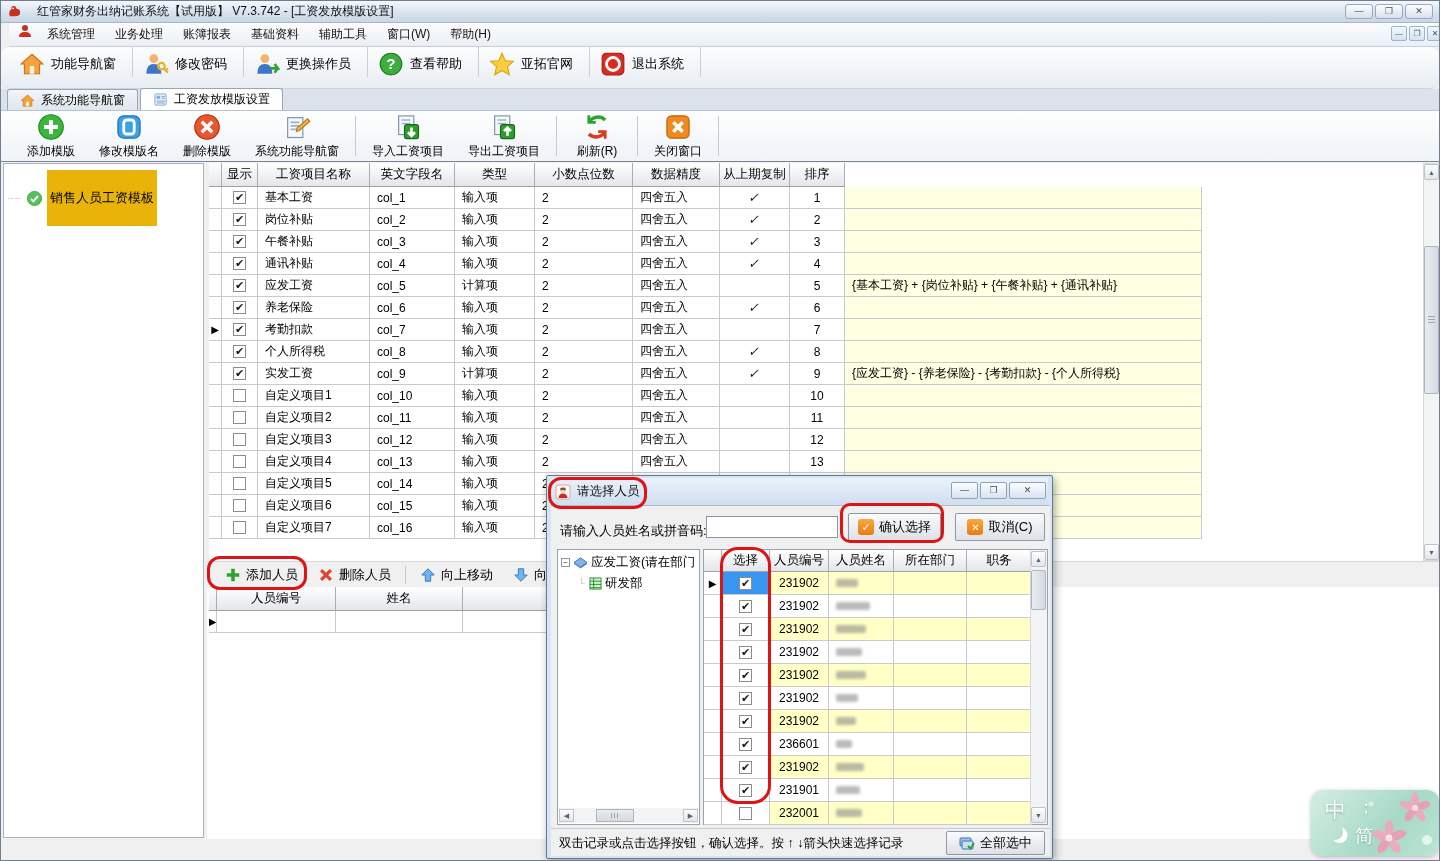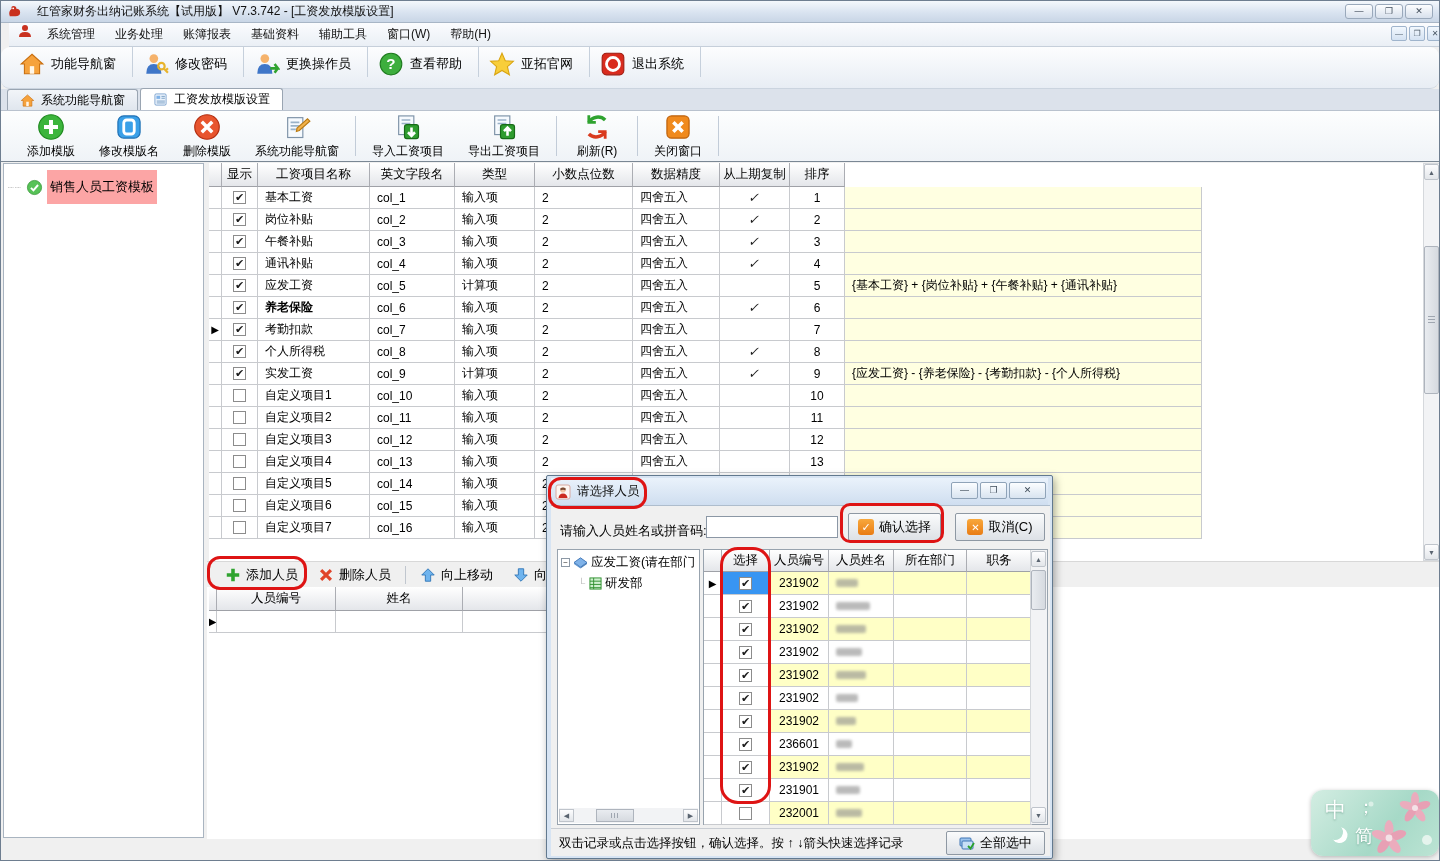--- a/index.html
+++ b/index.html
@@ -48,21 +48,21 @@
   .tb2-btn { display:flex; flex-direction:column; align-items:center; justify-content:center;
     gap:2px; padding:2px 12px; min-width:72px; }
   .tb2-label { font-size:12px; }
   .tb2-sep { width:1px; height:40px; background:#C2CCD8; margin:0 4px; }
 
   
   .left-panel { position:absolute; left:2px; top:162px; width:201px; height:675px;
     background:#FFFFFF; border:1px solid #A9B4C0; }
   .tree-row { display:flex; align-items:center; gap:4px; padding:6px 4px 2px 4px; }
   .tree-branch { color:#B9B9B9; font-size:10px; letter-spacing:1px; }
-  .tree-label-sel { background:#fca5a5; padding:8px 3px; font-size:13px;font-family:Liberation Mono, monospace; }
+  .tree-label-sel { background:#eab308; padding:19px 3px; font-size:13px;font-family:Liberation Mono, monospace; }
 
   
   .cell { border-right:1px solid #C8CACE; border-bottom:1px solid #C8CACE;
     display:flex; align-items:center; overflow:hidden; white-space:nowrap; background:#fff; }
   .hcell { background:linear-gradient(#FFFFFF,#E4E6EA); border-right:1px solid #ABADB3;
     border-bottom:1px solid #9FA1A7; justify-content:center; font-size:12.5px; }
   .grow { display:flex; }
   .pad { padding-left:7px; }
   .ctr { justify-content:center; }
   .yellow { background:#FFFFE1; }
@@ -472,21 +472,21 @@
         <div class="cell pad" style="width: 87px; height: 100%;">四舍五入</div>
         <div class="cell ctr" style="width: 70px; height: 100%;"></div>
         <div class="cell ctr" style="width: 55px; height: 100%;">5</div>
         <div class="cell pad yellow" style="width: 357px; height: 100%;">{基本工资} + {岗位补贴} + {午餐补贴} + {通讯补贴}</div>
       </div>
       <div class="grow" style="height: 22px;">
         <div class="cell ctr" style="width: 13px; height: 100%;"></div>
         <div class="cell ctr" style="width: 36px; height: 100%;">
           <span class="checkbox">✔</span>
         </div>
-        <div class="cell pad" style="width: 112px; height: 100%; font-weight: bold;">养老保险</div>
+        <div class="cell pad" style="width: 112px; height: 100%;">养老保险</div>
         <div class="cell pad" style="width: 85px; height: 100%;">col_6</div>
         <div class="cell pad" style="width: 80px; height: 100%;">输入项</div>
         <div class="cell pad" style="width: 98px; height: 100%;">2</div>
         <div class="cell pad" style="width: 87px; height: 100%;">四舍五入</div>
         <div class="cell ctr" style="width: 70px; height: 100%;">
           <span class="copycheck">✓</span>
         </div>
         <div class="cell ctr" style="width: 55px; height: 100%;">6</div>
         <div class="cell pad yellow" style="width: 357px; height: 100%;"></div>
       </div>

